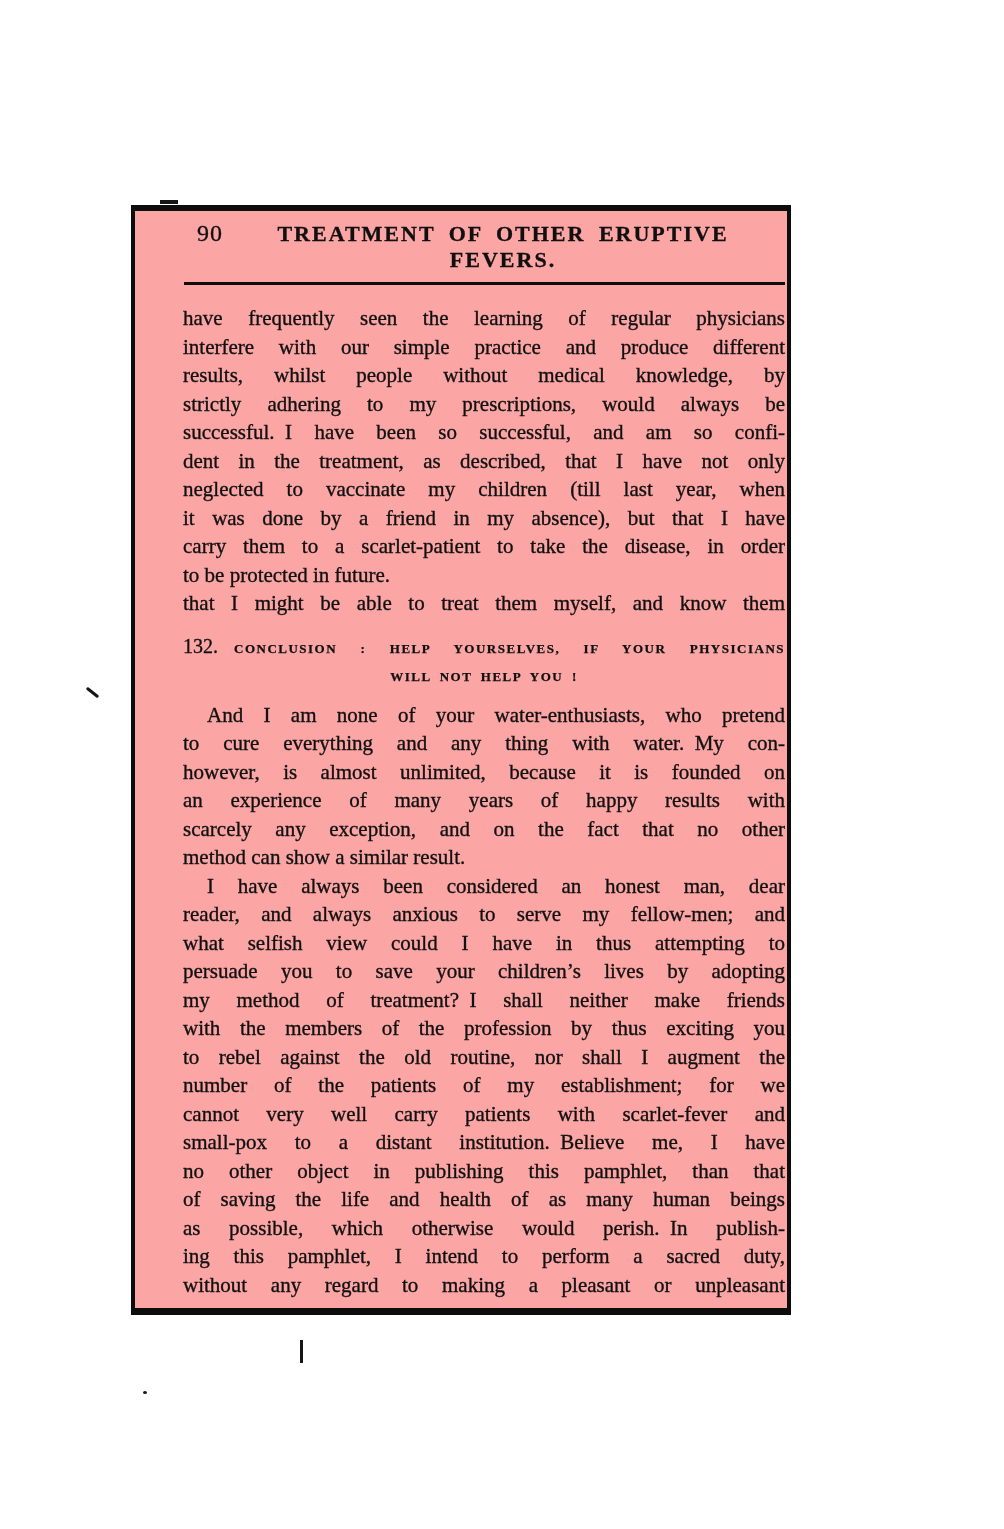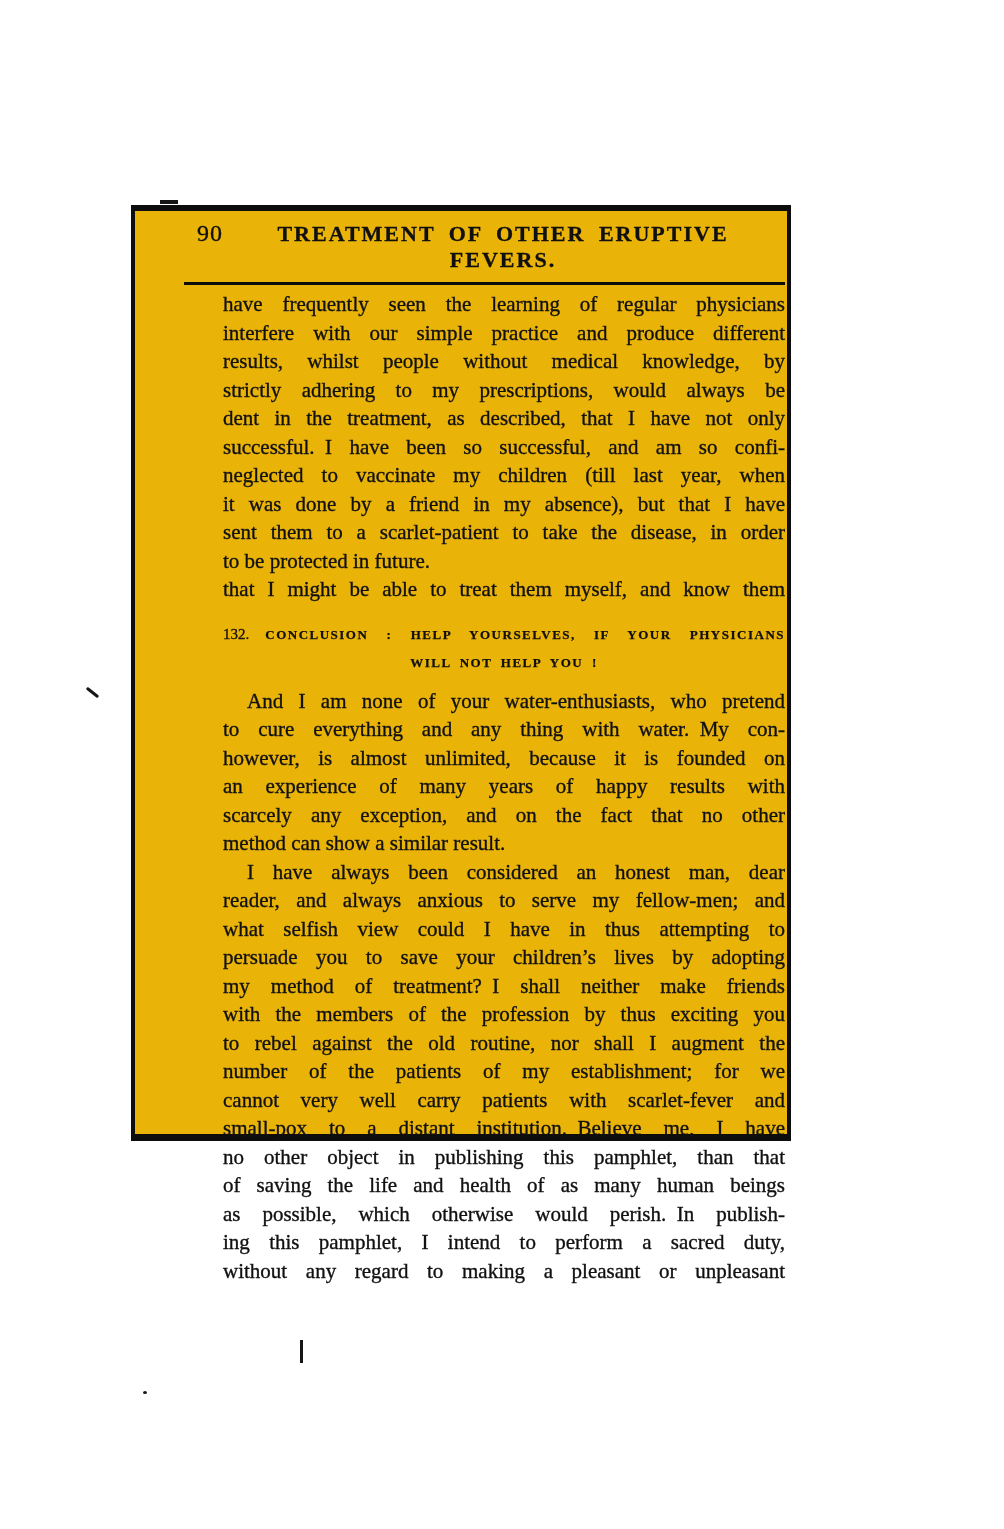--- a/index.html
+++ b/index.html
@@ -7,26 +7,26 @@
     width: 1004px; height: 1529px;
     position: relative;
     background: #ffffff;
     font-family: "Liberation Serif", "DejaVu Serif", serif;
     color: #101010;
     overflow: hidden;
   }
   .frame {
     position: absolute;
     left: 131px; top: 205px;
-    width: 660px; height: 936px;
+    width: 660px; height: 1110px;
     box-sizing: border-box;
     border-style: solid;
     border-color: #0d0d0d;
     border-width: 6px 4px 7px 4px;
-    background: #eab308;
+    background: #fca5a5;
   }
   .header {
     display: flex;
     align-items: baseline;
     padding: 9px 4px 0 62px;
   }
   .pagenum {
     font-size: 24px;
     letter-spacing: 1px;
     -webkit-text-stroke: 0.3px #0d0d0d;
@@ -39,38 +39,38 @@
     letter-spacing: 2px;
     word-spacing: 6px;
     -webkit-text-stroke: 0.3px #0d0d0d;
   }
   .rule {
     height: 3px;
     background: #0d0d0d;
     margin: 9px 2px 0 49px;
   }
   .bodytext {
-    margin-top: 5px;
-    padding: 0 2px 0 88px;
+    margin-top: 19px;
+    padding: 0 2px 0 48px;
     font-size: 21px;
     line-height: 28.5px;
     -webkit-text-stroke: 0.35px #141414;
   }
   .line {
     text-align: justify;
     text-align-last: justify;
     white-space: nowrap;
   }
   .line { white-space: normal; }
   .line.final { text-align-last: left; }
   .line.indent { text-indent: 24px; }
   .heading { margin: 13px 0 11px 0; }
   .heading .hline1 { line-height: 30px; }
   .h-num {
-    font-size: 15px;
+    font-size: 20px;
     margin-right: 16px;
     -webkit-text-stroke: 0.3px #0d0d0d;
   }
   .h-caps {
     font-size: 13px;
     font-weight: 700;
     letter-spacing: 1.5px;
     word-spacing: 4px;
     -webkit-text-stroke: 0.25px #0d0d0d;
   }
@@ -98,25 +98,25 @@
     <span class="pagenum">90</span>
     <span class="running">TREATMENT OF OTHER ERUPTIVE FEVERS.</span>
   </div>
   <div class="rule"></div>
   <div class="bodytext">
     <div class="para">
         <div class="line">have frequently seen the learning of regular physicians</div>
         <div class="line">interfere with our simple practice and produce different</div>
         <div class="line">results, whilst people without medical knowledge, by</div>
         <div class="line">strictly adhering to my prescriptions, would always be</div>
+        <div class="line">successful. I have been so successful, and am so confi-</div>
         <div class="line">dent in the treatment, as described, that I have not only</div>
-        <div class="line">successful. I have been so successful, and am so confi-</div>
         <div class="line">neglected to vaccinate my children (till last year, when</div>
         <div class="line">it was done by a friend in my absence), but that I have</div>
-        <div class="line">sent them to a scarlet-patient to take the disease, in order</div>
+        <div class="line">carry them to a scarlet-patient to take the disease, in order</div>
         <div class="line final">to be protected in future.</div>
         <div class="line">that I might be able to treat them myself, and know them</div>
       </div>
     <div class="heading">
       <div class="line hline1">
         <span class="h-num">132.</span><span class="h-caps">CONCLUSION : HELP YOURSELVES, IF YOUR PHYSICIANS</span>
       </div>
       <div class="hline2 h-caps">WILL NOT HELP YOU !</div>
     </div>
     <div class="para">

